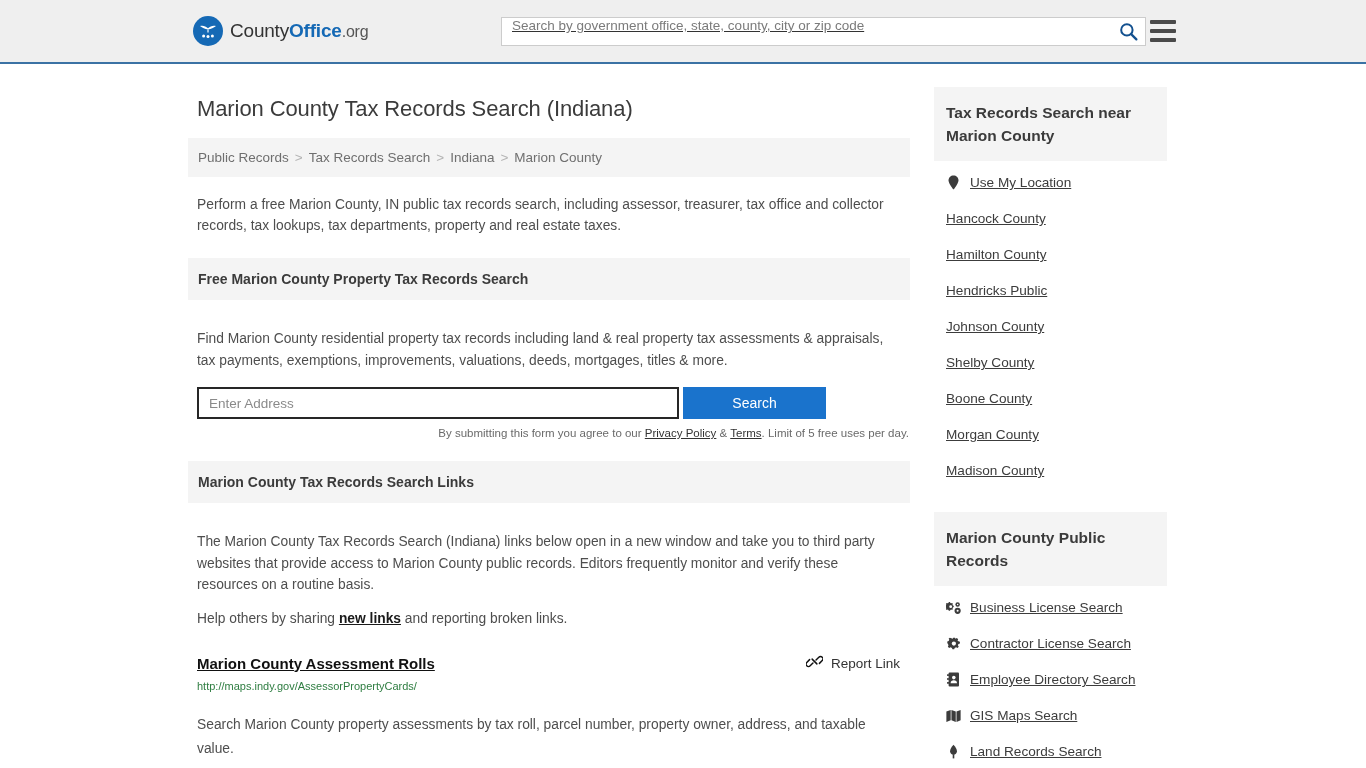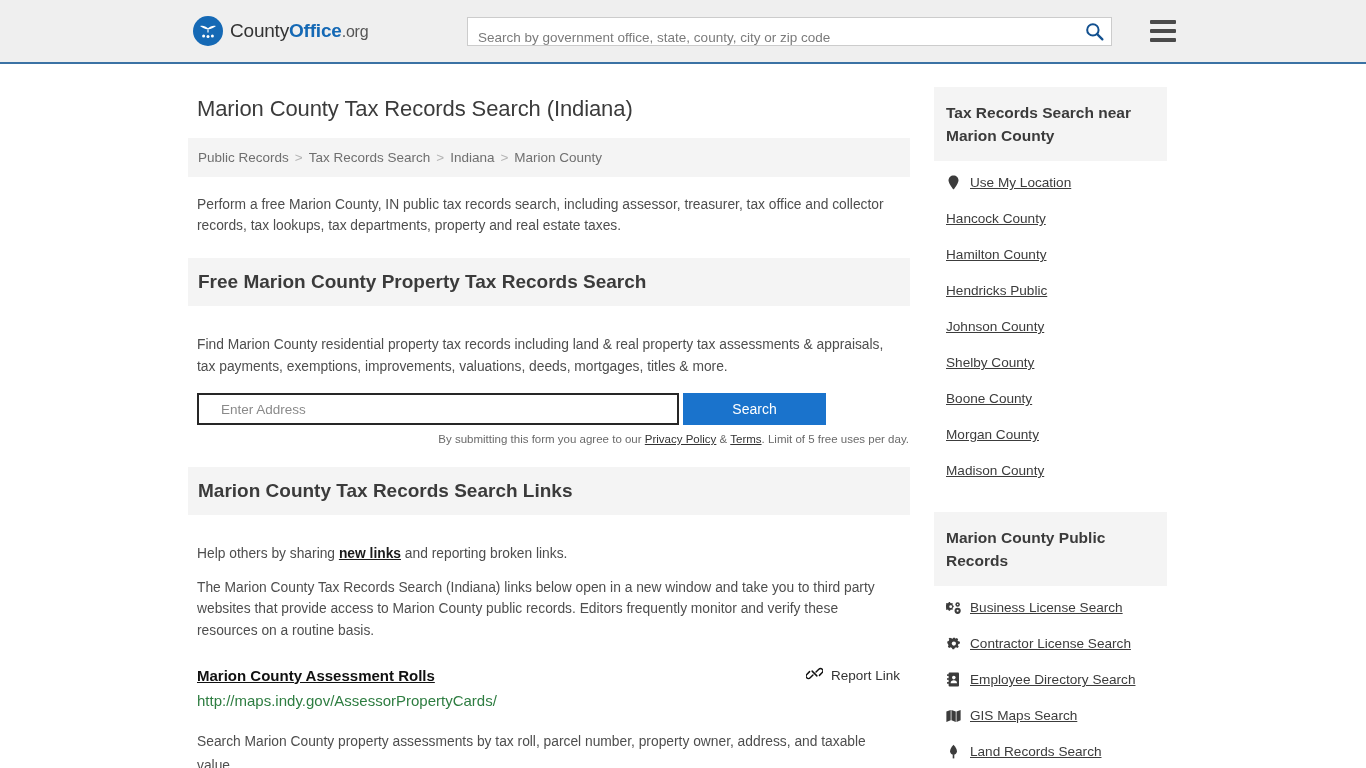--- a/index.html
+++ b/index.html
@@ -39,28 +39,29 @@
     font-size: 19px;
     letter-spacing: -0.2px;
     white-space: nowrap;
   }
   .logo-text .t-county { color: #333333; font-weight: 400; }
   .logo-text .t-office { color: #1569b5; font-weight: 700; }
   .logo-text .t-org    { color: #555555; font-weight: 400; font-size: 16px; }
 
   .header-search {
     position: absolute;
-    left: 467px;
+    left: 501px;
     top: 17px;
     width: 645px;
     height: 29px;
     background: #ffffff;
     border: 1px solid #cccccc;
     display: flex;
-    align-items: flex-end;
+    align-items: flex-start;
+    text-decoration: underline;
   }
   .header-search input {
     flex: 1;
     border: 0;
     outline: none;
     background: transparent;
     font-family: "Liberation Sans", sans-serif;
     font-size: 13.5px;
     color: #333;
     padding: 0 10px;
@@ -123,21 +124,21 @@
     font-size: 13.8px;
     line-height: 21px;
     color: #4e4e4e;
     padding: 17px 10px 0 9px;
   }
 
   .panel-head {
     background: #f4f4f4;
     padding: 13px 10px;
     margin-top: 22px;
-    font-size: 19px;
+    font-size: 14px;
     font-weight: 700;
     color: #3b3b3b;
   }
 
   .panel-body {
     padding: 16px 10px 0 9px;
     font-size: 13.8px;
     line-height: 21.5px;
     color: #4e4e4e;
   }
@@ -148,21 +149,21 @@
   .addr-form {
     display: flex;
     margin: 16px 0 0 9px;
     width: 721px;
     gap: 4px;
   }
   .addr-input {
     width: 482px;
     height: 32px;
     border: 2px solid #262626;
-    padding: 0 22px;
+    padding: 0 10px;
     font-family: "Liberation Sans", sans-serif;
     font-size: 13.5px;
     color: #333;
     outline: none;
     background: #fff;
   }
   .addr-input::placeholder { color: #8a8a8a; }
   .addr-submit {
     width: 143px;
     height: 32px;
@@ -204,21 +205,21 @@
   .report-link {
     display: flex;
     align-items: center;
     gap: 8px;
     font-size: 13.5px;
     color: #333333;
     cursor: pointer;
     white-space: nowrap;
   }
   .result-url {
-    font-size: 15px;
+    font-size: 11px;
     color: #2e7d41;
     margin-top: 7px;
   }
   .result-desc {
     font-size: 13.8px;
     line-height: 24px;
     color: #4e4e4e;
     margin-top: 21px;
   }
 
@@ -315,22 +316,22 @@
         <input class="addr-input" type="text" placeholder="Enter Address" style="">
         <button class="addr-submit">Search</button>
       </div>
 
       <div class="form-note">
         <span>By submitting this form you agree to our </span><a>Privacy Policy</a><span> &amp; </span><a>Terms</a><span>. Limit of 5 free uses per day.</span>
       </div>
 
       <div class="panel-head">Marion County Tax Records Search Links</div>
       <div class="panel-body">
+        <p>The Marion County Tax Records Search (Indiana) links below open in a new window and take you to third party websites that provide access to Marion County public records. Editors frequently monitor and verify these resources on a routine basis.</p>
         <p><span>Help others by sharing </span><a>new links</a><span> and reporting broken links.</span></p>
-        <p>The Marion County Tax Records Search (Indiana) links below open in a new window and take you to third party websites that provide access to Marion County public records. Editors frequently monitor and verify these resources on a routine basis.</p>
       </div>
 
       <div class="result">
         <div class="result-head">
           <a class="result-title">Marion County Assessment Rolls</a>
           <span class="report-link">
             <span>
               <svg width="17" height="17" viewBox="0 0 20 20">
                 <path d="M8.2 11.8 L4.9 15.1 a2.8 2.8 0 0 1-4-4 L4.2 7.8" fill="none" stroke="#111" stroke-width="1.7" stroke-linecap="round"></path>
                 <path d="M11.8 8.2 L15.1 4.9 a2.8 2.8 0 0 1 4 4 L15.8 12.2" fill="none" stroke="#111" stroke-width="1.7" stroke-linecap="round"></path>

